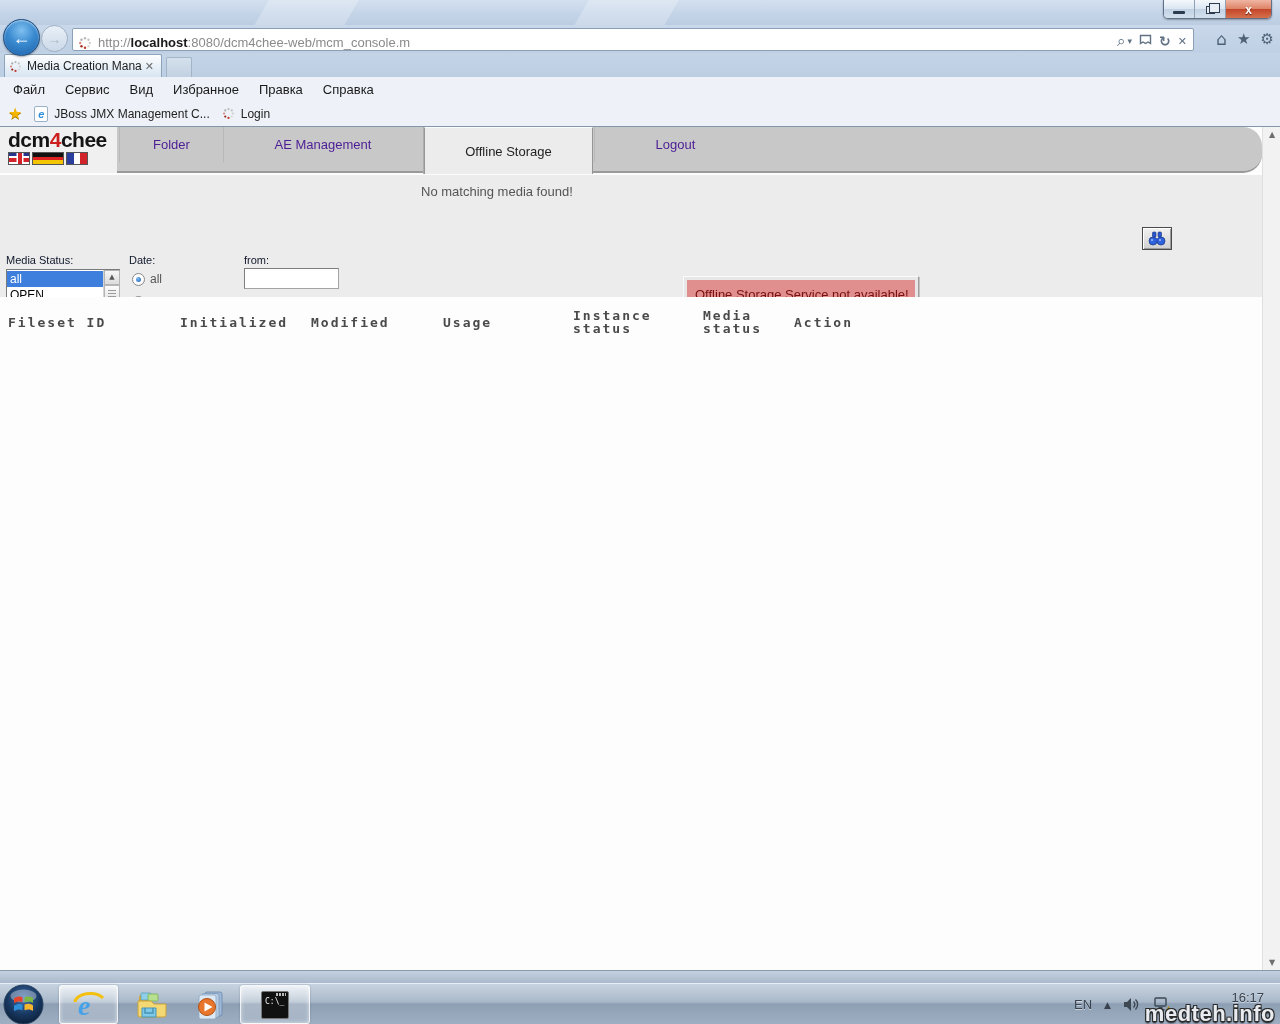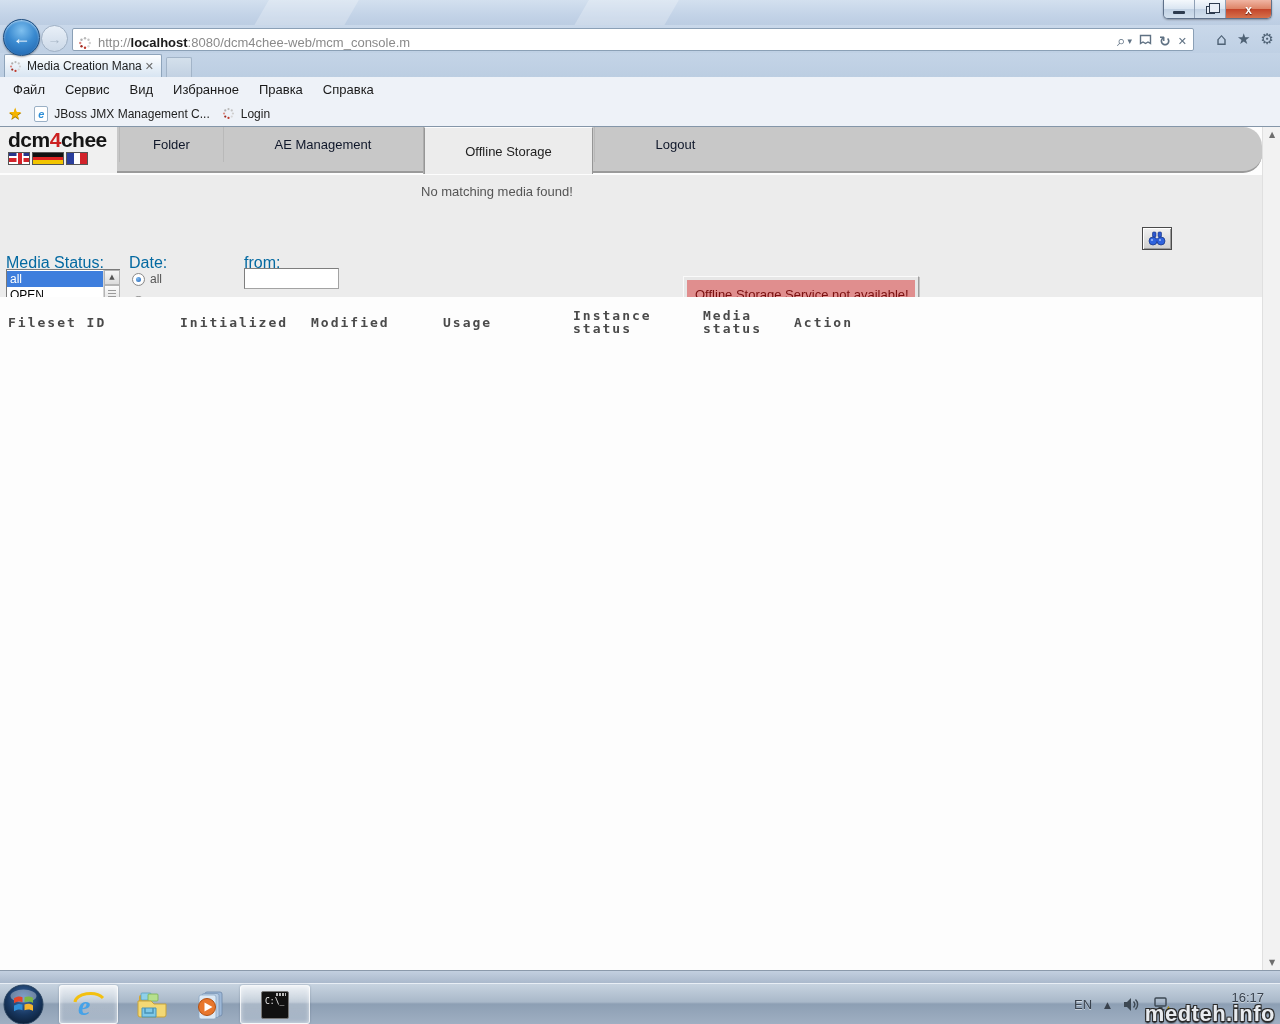--- a/index.html
+++ b/index.html
@@ -76,32 +76,32 @@
   .flags { display:flex; align-items:center; gap:2px; margin-top:1px; }
   .flag { height:13px; border:1px solid #555; }
   .flag-uk { width:22px; position:relative; background:#27348b; overflow:hidden; }
   .flag-uk:before { content:""; position:absolute; left:0; top:5px; width:22px; height:3px; background:#fff; box-shadow:0 -7px 0 6px rgba(255,255,255,.0); }
   .flag-uk:after { content:""; position:absolute; left:9px; top:0; width:4px; height:13px; background:#d2232a; box-shadow:0 0 0 1.5px #fff; }
   .flag-uk .h { position:absolute; left:0; top:4.5px; width:22px; height:4px; background:#d2232a; box-shadow:0 -1px 0 1px #fff,0 1px 0 1px #fff; }
   .flag-de { width:32px; background:linear-gradient(180deg,#111 0 33%,#dd2222 33% 66%,#f2c500 66% 100%); }
   .flag-fr { width:22px; background:linear-gradient(90deg,#2b3f9e 0 33%,#fff 33% 66%,#d2232a 66% 100%); }
 
   .nav-tab { position:absolute; top:0; height:35px; display:flex; align-items:center; justify-content:center;
-    font-size:13px; color:#0f172a; cursor:default; }
+    font-size:13px; color:#4c1d95; cursor:default; }
   .nav-tab.inactive { border-left:1px solid #b9b9b9; }
   .nav-tab.active { background:#ececec; height:47px; top:0; border-left:1px solid #969696; border-right:1px solid #969696;
     border-top:1px solid #fcfcfc; box-shadow:-1px 0 0 #adadad; z-index:3; color:#222; }
 
   .filter-zone { position:absolute; left:0; top:48px; width:1262px; height:122px; background:#ececec;padding-left:45px; }
   .no-media { position:absolute; left:421px; top:9px; font-size:13px; color:#555; }
   .binoc-btn { position:absolute; left:1142px; top:52px; width:30px; height:23px;
     background:linear-gradient(180deg,#f2f2f2,#cfcfcf); border:1px solid #4a4a4a;
     box-shadow:inset 1px 1px 0 #fff, inset -1px -1px 0 #9b9b9b; display:flex; align-items:center; justify-content:center; cursor:pointer; }
 
-  .flabel { position:absolute; font-size:16px; color:#0369a1; }
+  .flabel { position:absolute; font-size:11px; color:#0f172a; }
   .listbox { position:absolute; left:6px; top:94px; width:114px; height:66px; background:#fff; border:1px solid #7a7a7a; display:flex; }
   .lb-items { flex:1; overflow:hidden; padding-top:1px; }
   .lb-item { font-size:12px; color:#000; padding:0 3px; height:16px; line-height:16px; cursor:default; }
   .lb-item.sel { background:#3e7edd; color:#fff; }
   .lb-scroll { width:16px; background:#f0f0f0; border-left:1px solid #d5d5d5; position:relative; }
   .lb-btn { position:absolute; left:0; width:16px; height:15px; background:linear-gradient(180deg,#f6f6f6,#dcdcdc);
     border:1px solid #b4b4b4; font-size:7px; color:#555; text-align:center; line-height:13px; cursor:default; font-family:"DejaVu Sans",sans-serif; }
   .lb-up { top:0; } .lb-dn { bottom:0; }
   .lb-thumb { position:absolute; left:0; top:15px; width:16px; height:17px; background:linear-gradient(180deg,#fcfcfc,#e2e2e2);
     border:1px solid #b4b4b4; display:flex; align-items:center; justify-content:center; cursor:default; }

